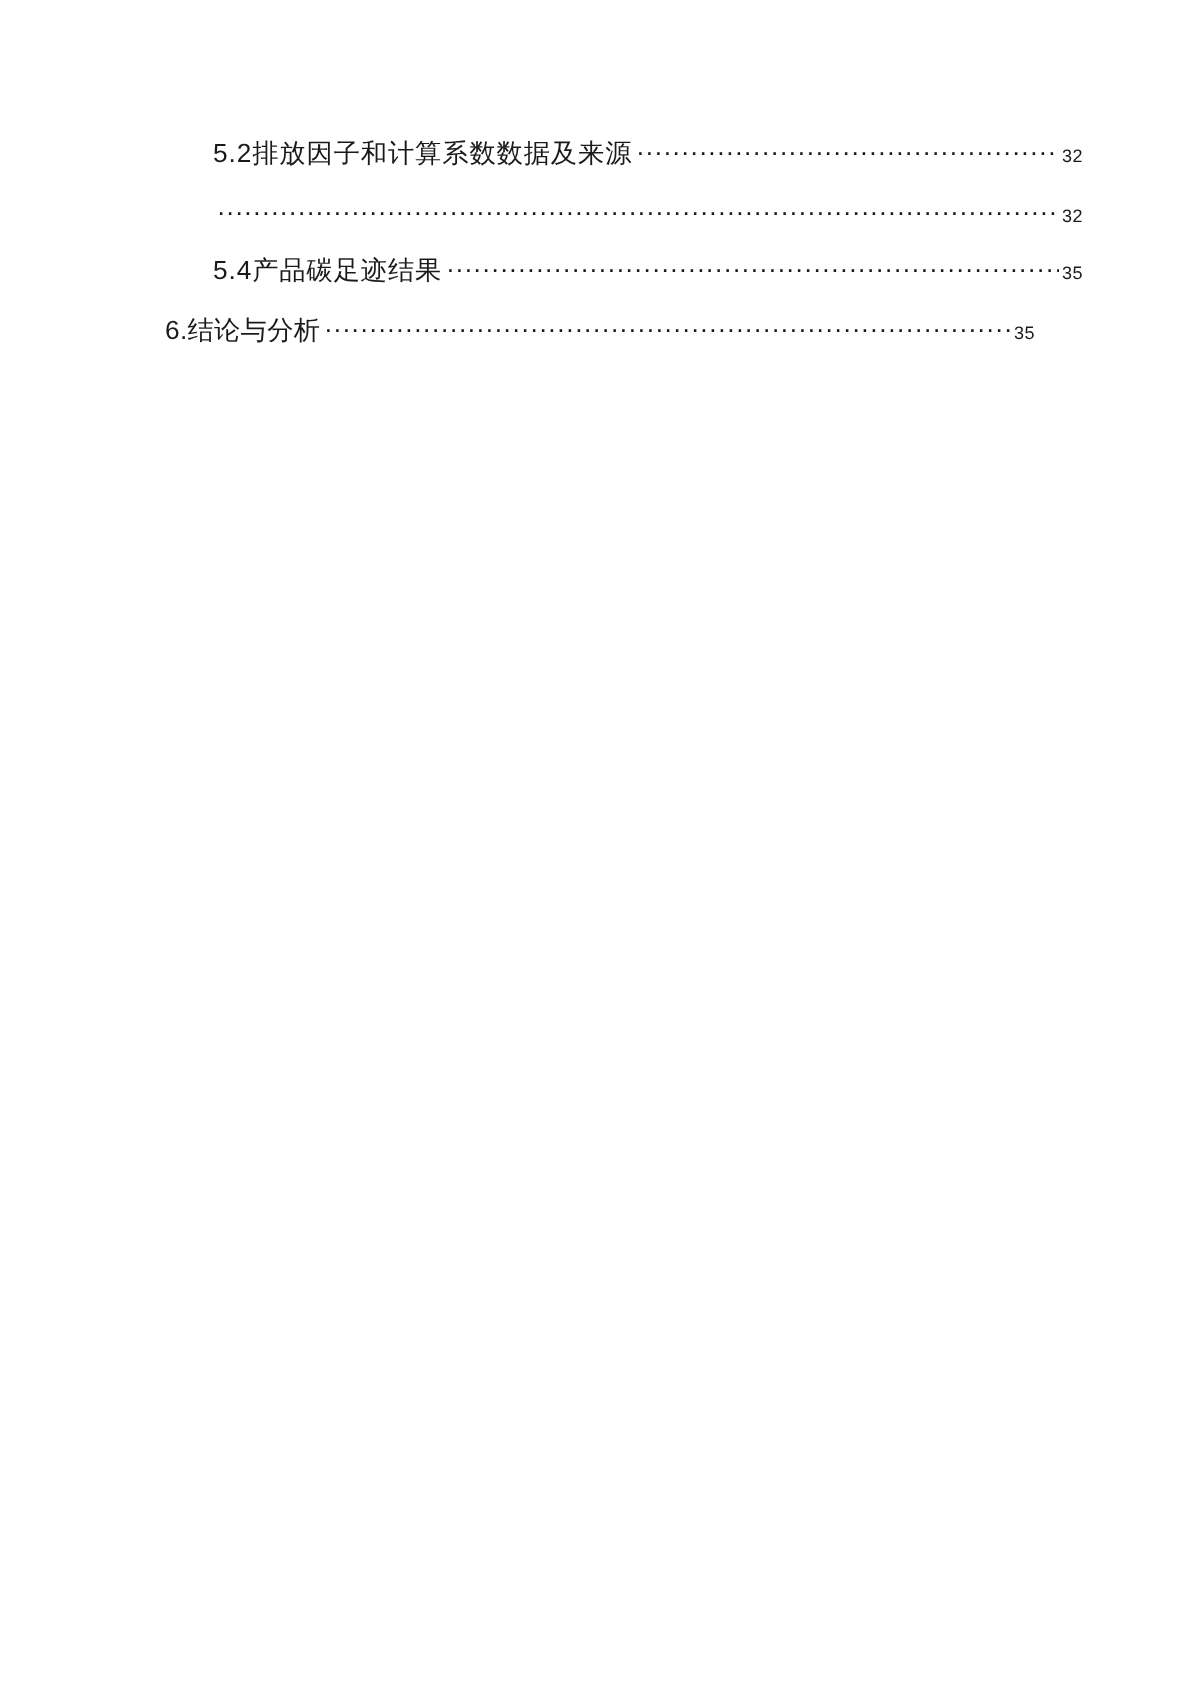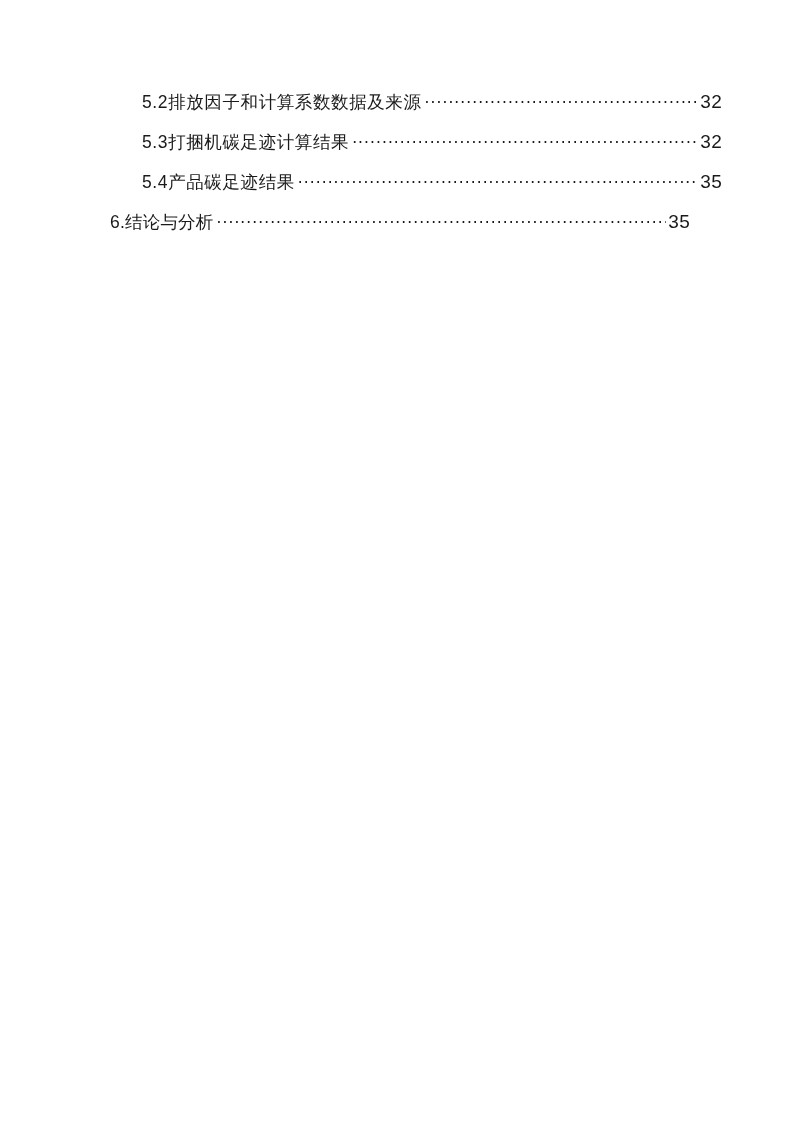--- a/index.html
+++ b/index.html
@@ -61,38 +61,37 @@
     font-size: 17.5px;
     letter-spacing: 1.1px;
     color: #1a1a1a;
     position: absolute;
     left: 0;
     bottom: 0.08em;
     white-space: nowrap;
   }
   .toc-page {
     flex: 0 0 auto;
-    font-size: 19px;
+    font-size: 12px;
     letter-spacing: 0.3px;
   }
 </style>
 </head>
 <body>
 
 <div class="page">
   <div class="toc">
 
     <div class="toc-entry level-2">
       <span class="toc-title">5.2排放因子和计算系数数据及来源</span>
       <span class="toc-dots"></span>
       <span class="toc-page">32</span>
     </div>
 
     <div class="toc-entry level-2">
-      <span class="toc-title">5.3打捆机碳足迹计算结果</span>
       <span class="toc-dots"></span>
       <span class="toc-page">32</span>
     </div>
 
     <div class="toc-entry level-2">
       <span class="toc-title">5.4产品碳足迹结果</span>
       <span class="toc-dots"></span>
       <span class="toc-page">35</span>
     </div>
 

